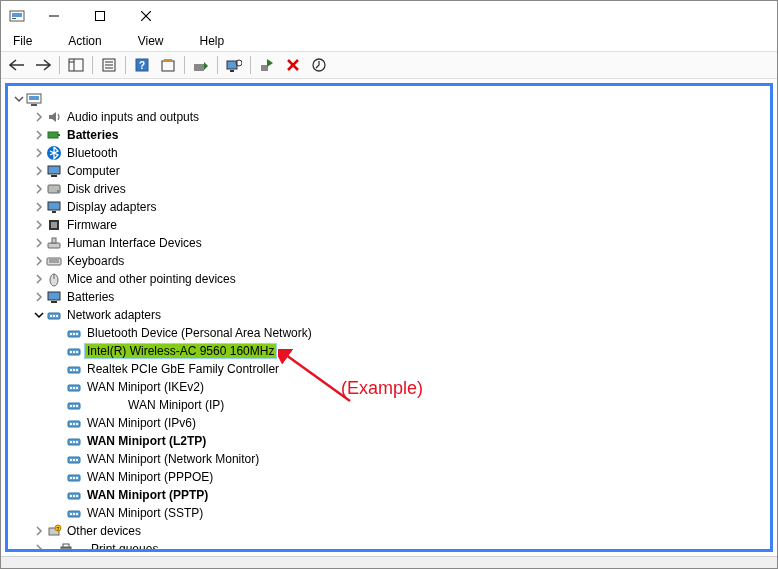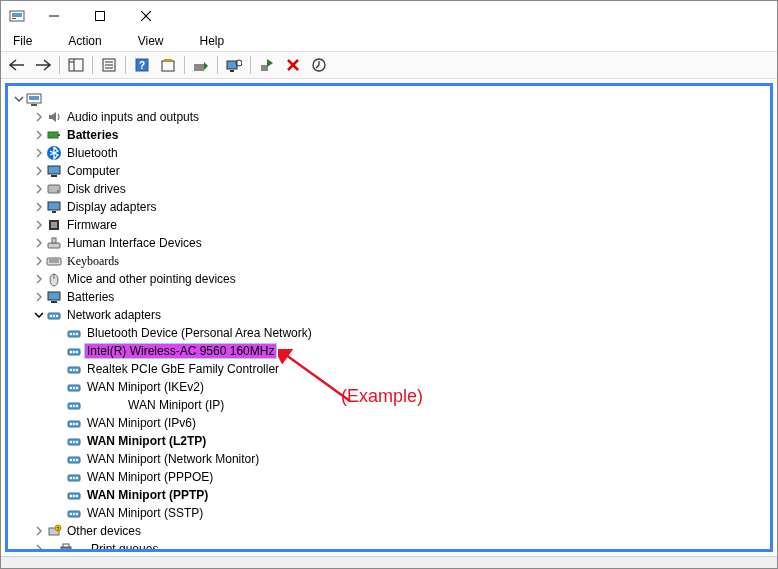--- a/index.html
+++ b/index.html
@@ -15,21 +15,21 @@
     .menu-item { padding: 2px 8px; cursor: pointer; }
     
     .toolbar { height: 28px; display: flex; align-items: center; padding: 2px 4px; gap: 2px; border-top: 1px solid #e0e0e0; border-bottom: 1px solid #e0e0e0; background: #fafafa; }
     .tool-btn { width: 24px; height: 22px; display: flex; align-items: center; justify-content: center; cursor: pointer; border: 1px solid transparent; }
     .tool-sep { width: 1px; height: 18px; background: #c0c0c0; margin: 0 2px; }
     
     .content { position: relative; height: calc(100% - 98px); overflow: hidden; border: 3px solid #3b82f6; margin: 4px; }
     .tree { padding: 4px 0; overflow-y: auto; height: 100%; }
     .tree-row { display: flex; align-items: center; height: 18px; white-space: nowrap; cursor: default; }
     .tree-row .label { padding: 0 2px; }
-    .tree-row.selected .label { background: #d946ef; outline: 1px solid #99d1ff; }
+    .tree-row.selected .label { background: #84cc16; outline: 1px solid #99d1ff; }
     .expander { width: 14px; height: 14px; display: flex; align-items: center; justify-content: center; cursor: pointer; color: #555; font-size: 10px; }
     .tree-icon { width: 16px; height: 16px; margin-right: 3px; display: flex; align-items: center; justify-content: center; }
     
     .annotation-arrow { position: absolute; pointer-events: none; }
     .annotation-text { position: absolute; color: #e81123; font-size: 18px; font-weight: 400; pointer-events: none; }
     
     .botbar { height: 18px; border-top: 1px solid #d0d0d0; background: #f0f0f0; }
   </style>
 </head>
 <body>
@@ -270,21 +270,21 @@
             </svg>
           </span>
           <span class="tree-icon">
             <svg width="16" height="16" viewBox="0 0 16 16">
               <rect x="2" y="8" width="12" height="5" rx="1" fill="#ccc" stroke="#666"></rect>
               <rect x="6" y="3" width="4" height="5" fill="#ccc" stroke="#666"></rect>
             </svg>
           </span>
           <span class="label">Human Interface Devices</span>
         </div>
-        <div class="tree-row" style="padding-left: 24px; font-family: Liberation Serif, serif;">
+        <div class="tree-row" style="padding-left: 24px;">
           <span class="expander">
             <svg width="10" height="10" viewBox="0 0 10 10">
               <path d="M3 1 L7 5 L3 9" fill="none" stroke="#888" stroke-width="1.5"></path>
             </svg>
           </span>
           <span class="tree-icon">
             <svg width="16" height="16" viewBox="0 0 16 16">
               <rect x="1" y="5" width="14" height="7" rx="1" fill="#ddd" stroke="#666"></rect>
               <line x1="3" y1="7" x2="13" y2="7" stroke="#666"></line>
               <line x1="3" y1="9" x2="13" y2="9" stroke="#666"></line>
@@ -498,16 +498,16 @@
   </div>
 
   <svg class="annotation-arrow" style="left:270px; top:263px;" width="80" height="60">
     <defs>
         <marker id="ah" markerWidth="8" markerHeight="8" refX="1" refY="4" orient="auto">
           <path d="M0 0 L8 4 L0 8 Z" fill="#e81123"></path>
         </marker>
       </defs>
     <line x1="72" y1="52" x2="8" y2="6" stroke="#e81123" stroke-width="2.5" marker-end="url(#ah)"></line>
   </svg>
-  <div class="annotation-text" style="left:333px; top:300px;">(Example)</div>
+  <div class="annotation-text" style="left:333px; top:292px;">(Example)</div>
 </div>
 
 <div class="botbar"></div>
 
 </body></html>

